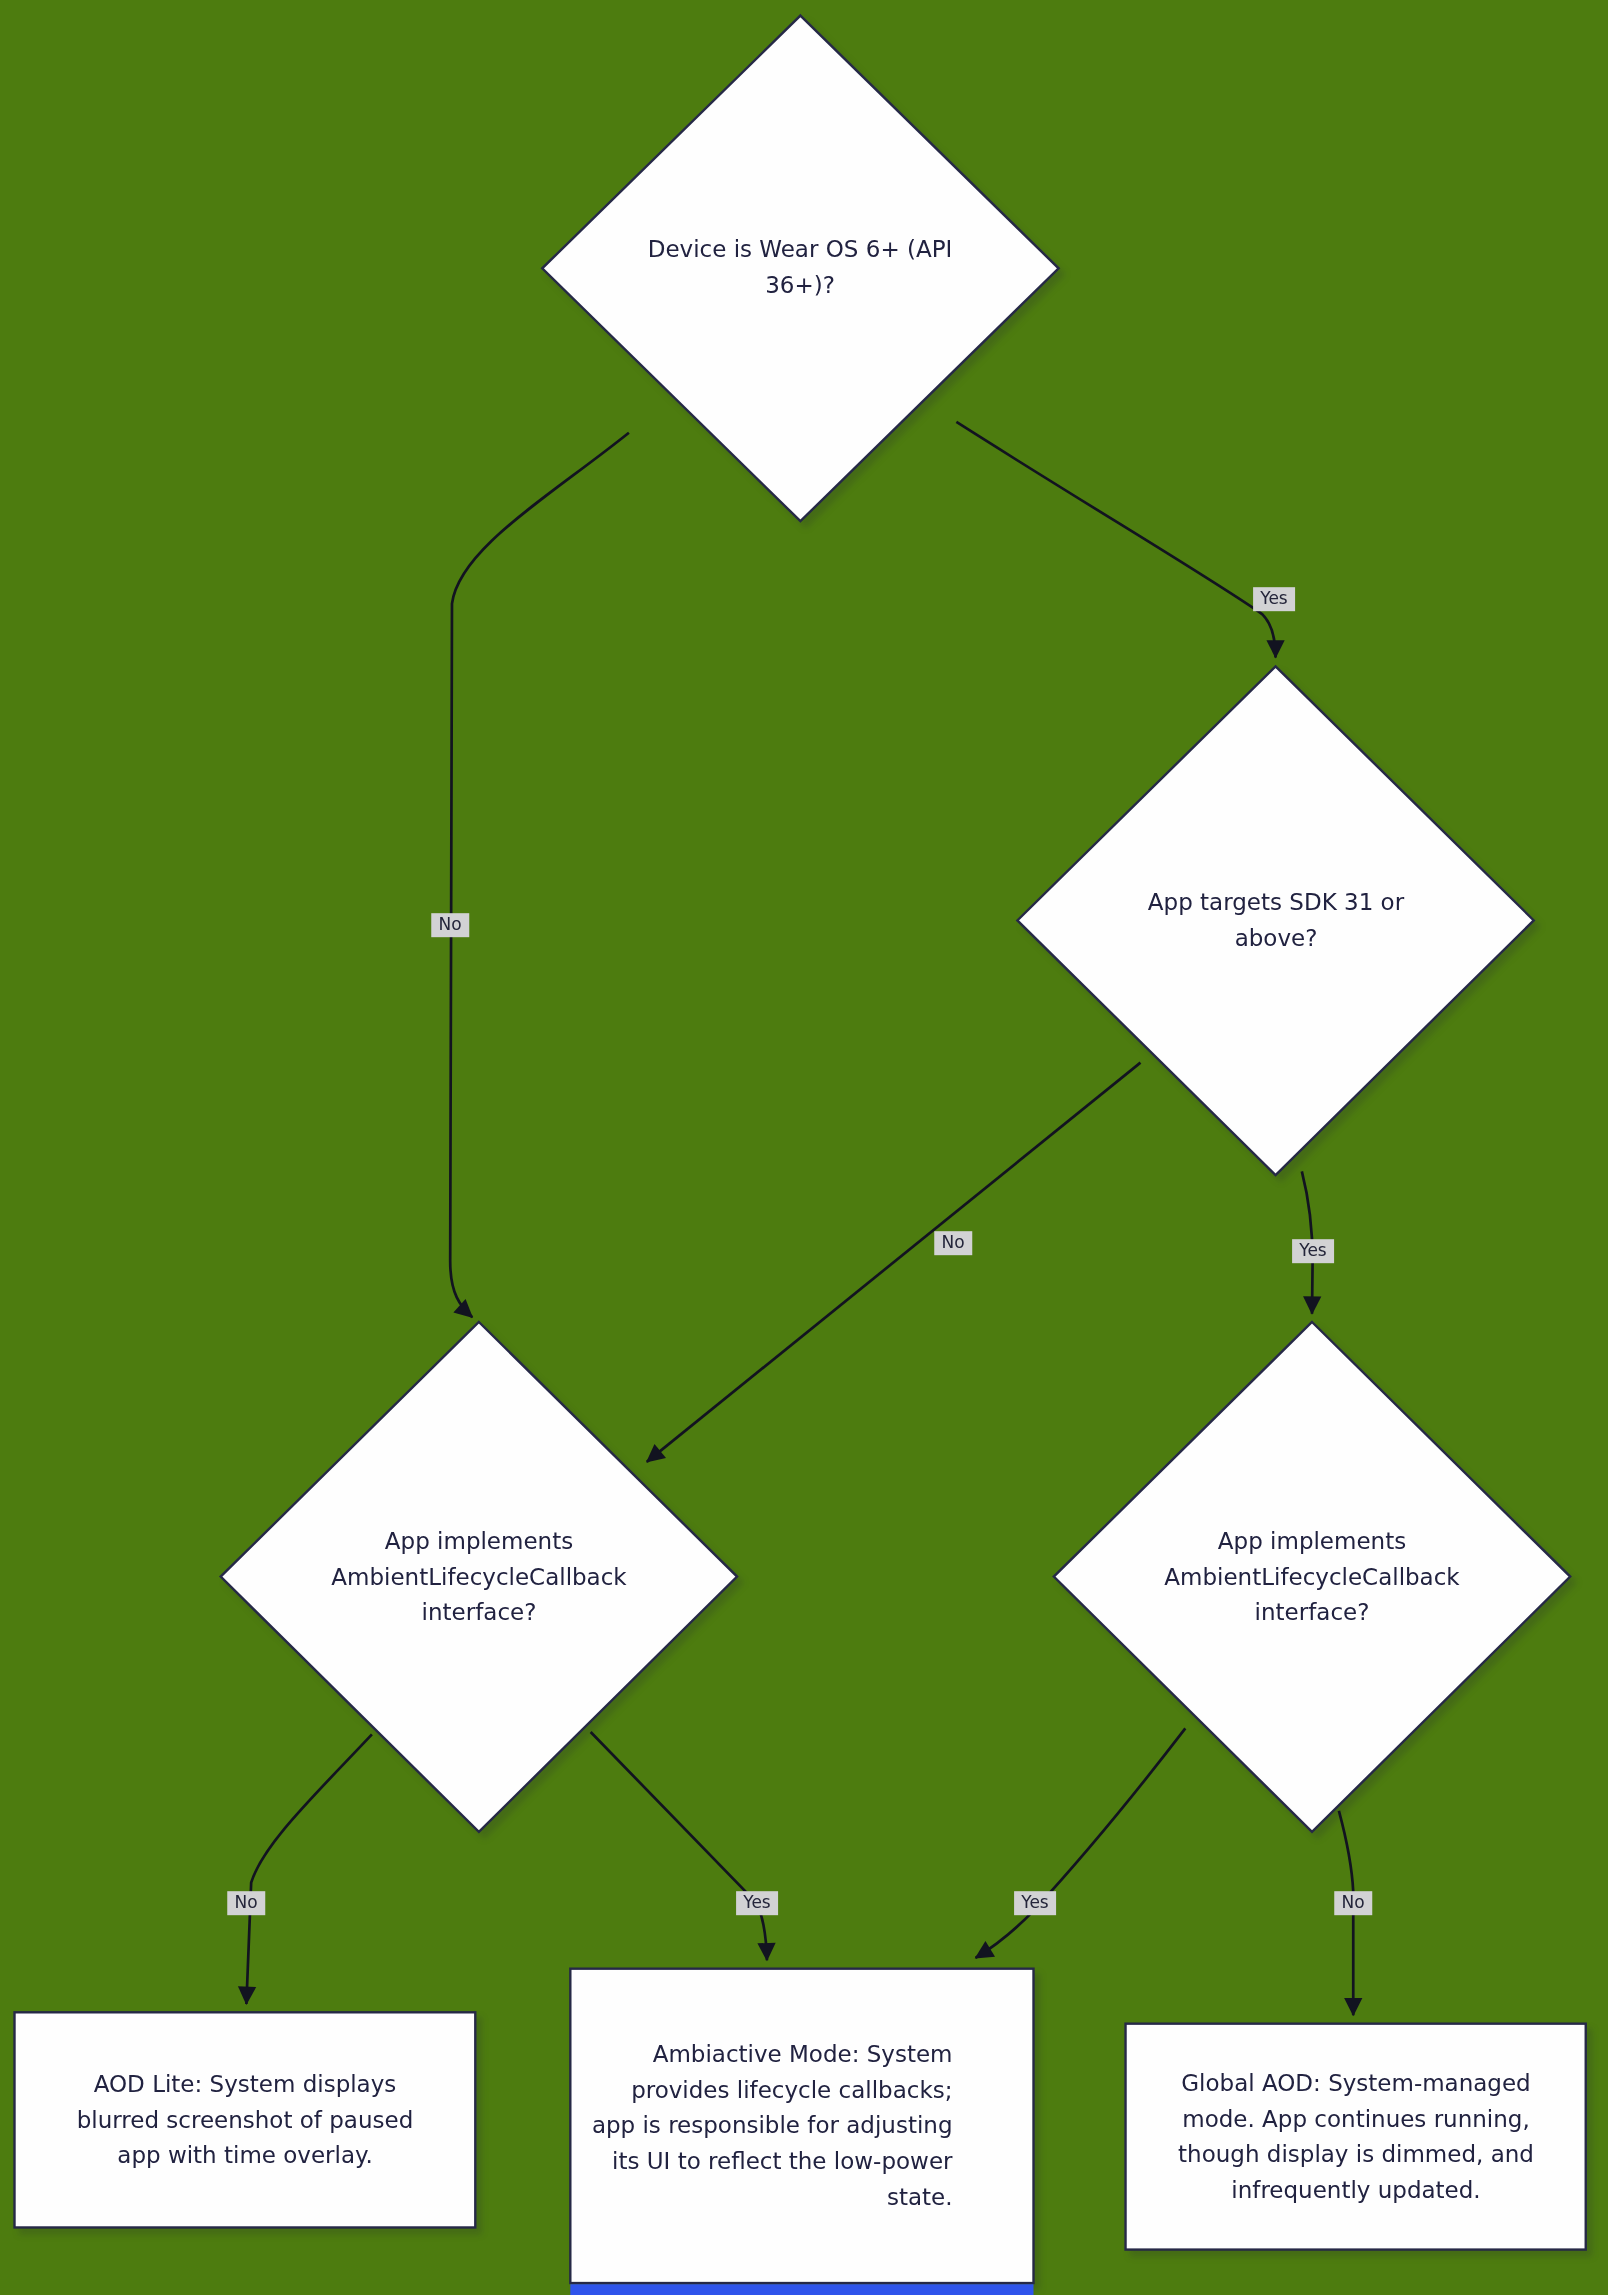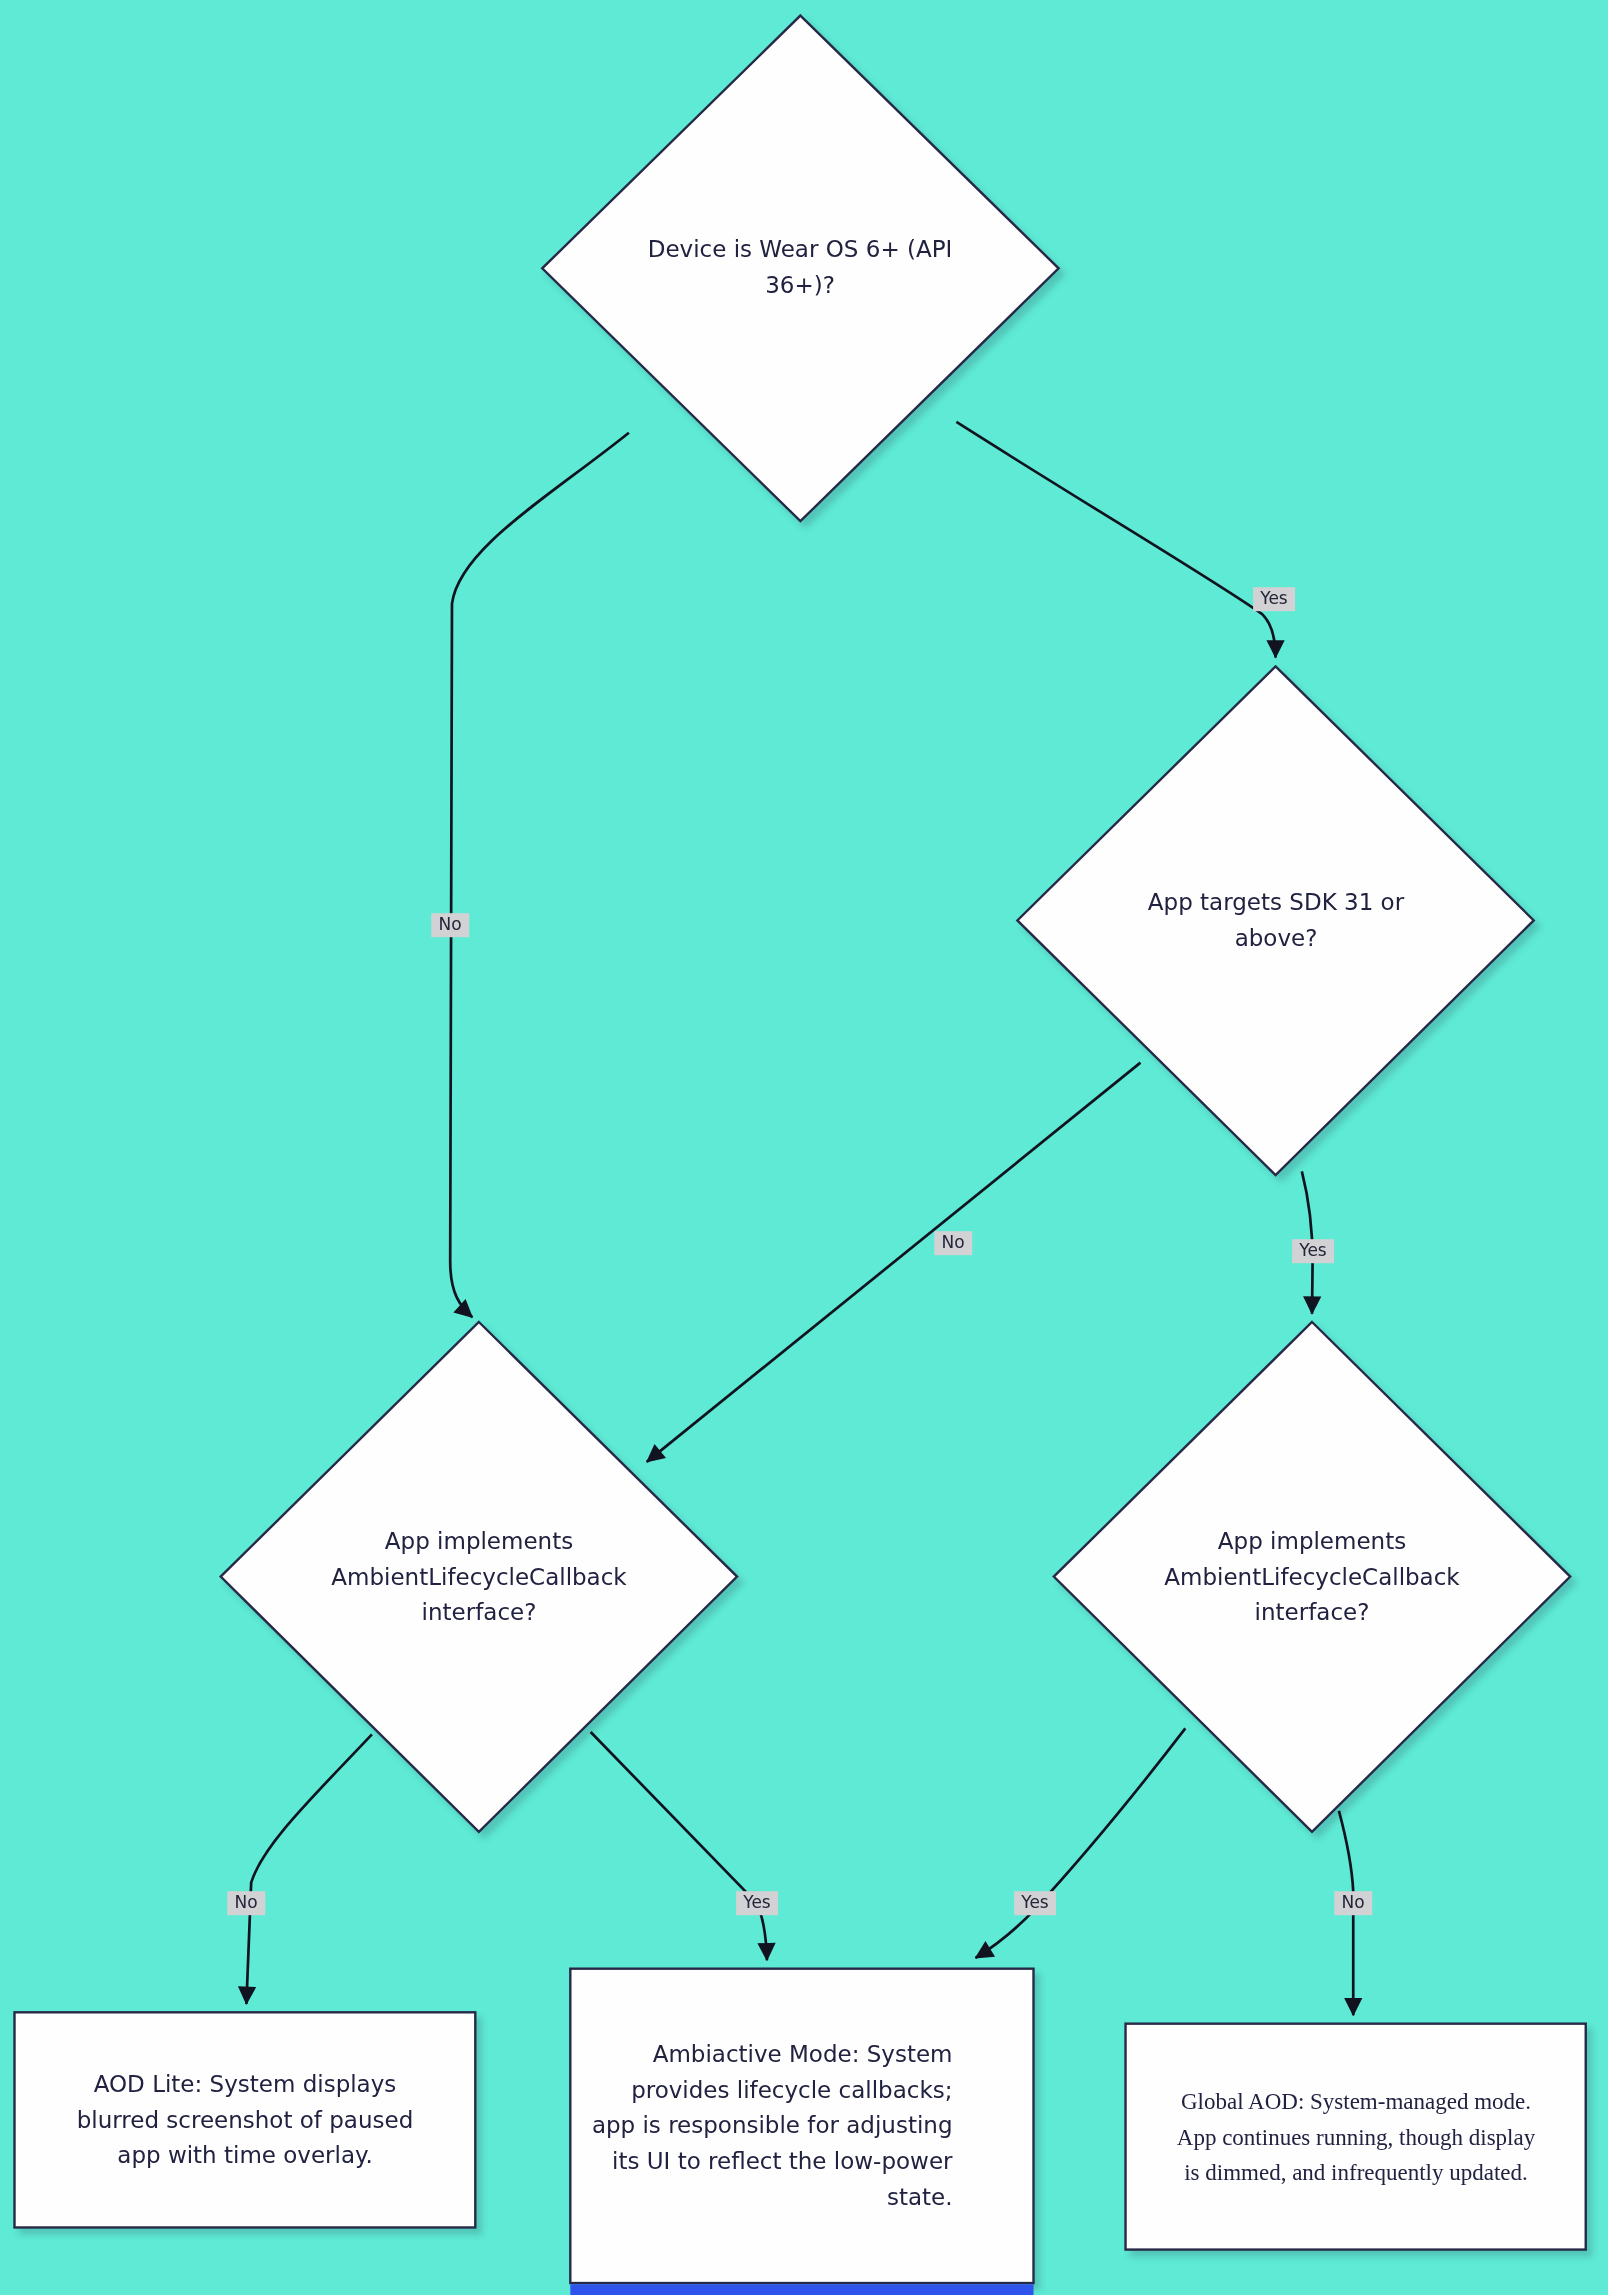--- a/index.html
+++ b/index.html
@@ -1,19 +1,19 @@
 <!DOCTYPE html>
 <html style="font-size:9.6px"><head>
 <meta charset="utf-8">
 <style>
   html,body{margin:0;padding:0;background:#ffffff;}
   .canvas{
     position:relative;
     width:1608px;height:2295px;
-    background:#5eead4;
+    background:#4d7c0f;
     font-family:"DejaVu Sans","Liberation Sans",sans-serif;
     overflow:hidden;
   }
   svg.layer{position:absolute;left:0;top:0;width:1608px;height:2295px;}
   .shape{
     fill:#fefefe;
     stroke:#262947;
     stroke-width:4;
     filter:drop-shadow(9px 10px 5px rgba(27,28,54,0.18));
   }
@@ -75,21 +75,21 @@
     <path class="edge" marker-end="url(#arrow)" d="M 1983 2892 C 1900 3000, 1800 3120, 1730 3196 C 1690 3238, 1658 3260, 1632 3276"></path>
     <path class="edge" marker-end="url(#arrow)" d="M 2240 3030 C 2254 3082, 2262 3125, 2264 3165 L 2264 3372"></path>
   </svg>
 
   <div class="node-label" style="left:800px;top:268px;width:347px;">Device is Wear OS 6+ (API 36+)?</div>
   <div class="node-label" style="left:1276px;top:921px;width:281px;">App targets SDK 31 or above?</div>
   <div class="node-label" style="left:479px;top:1577px;width:335px;">App implements AmbientLifecycleCallback interface?</div>
   <div class="node-label" style="left:1312px;top:1577px;width:335px;">App implements AmbientLifecycleCallback interface?</div>
   <div class="node-label" style="left:245px;top:2120px;width:383px;">AOD Lite: System displays blurred screenshot of paused app with time overlay.</div>
   <div class="node-label" style="left:770px;top:2126px;width:365px;text-align:right;">Ambiactive Mode: System provides lifecycle callbacks; app is responsible for adjusting its UI to reflect the low-power state.</div>
-  <div class="node-label" style="left:1356px;top:2137px;width:371px;font-family:Liberation Serif, serif;">Global AOD: System-managed mode. App continues running, though display is dimmed, and infrequently updated.</div>
+  <div class="node-label" style="left:1356px;top:2137px;width:371px;">Global AOD: System-managed mode. App continues running, though display is dimmed, and infrequently updated.</div>
 
   <div class="edge-label" style="left:1274px;top:599px;">Yes</div>
   <div class="edge-label" style="left:450px;top:925px;">No</div>
   <div class="edge-label" style="left:953px;top:1243px;">No</div>
   <div class="edge-label" style="left:1313px;top:1251px;">Yes</div>
   <div class="edge-label" style="left:246px;top:1903px;">No</div>
   <div class="edge-label" style="left:757px;top:1903px;">Yes</div>
   <div class="edge-label" style="left:1035px;top:1903px;">Yes</div>
   <div class="edge-label" style="left:1353px;top:1903px;">No</div>
 

